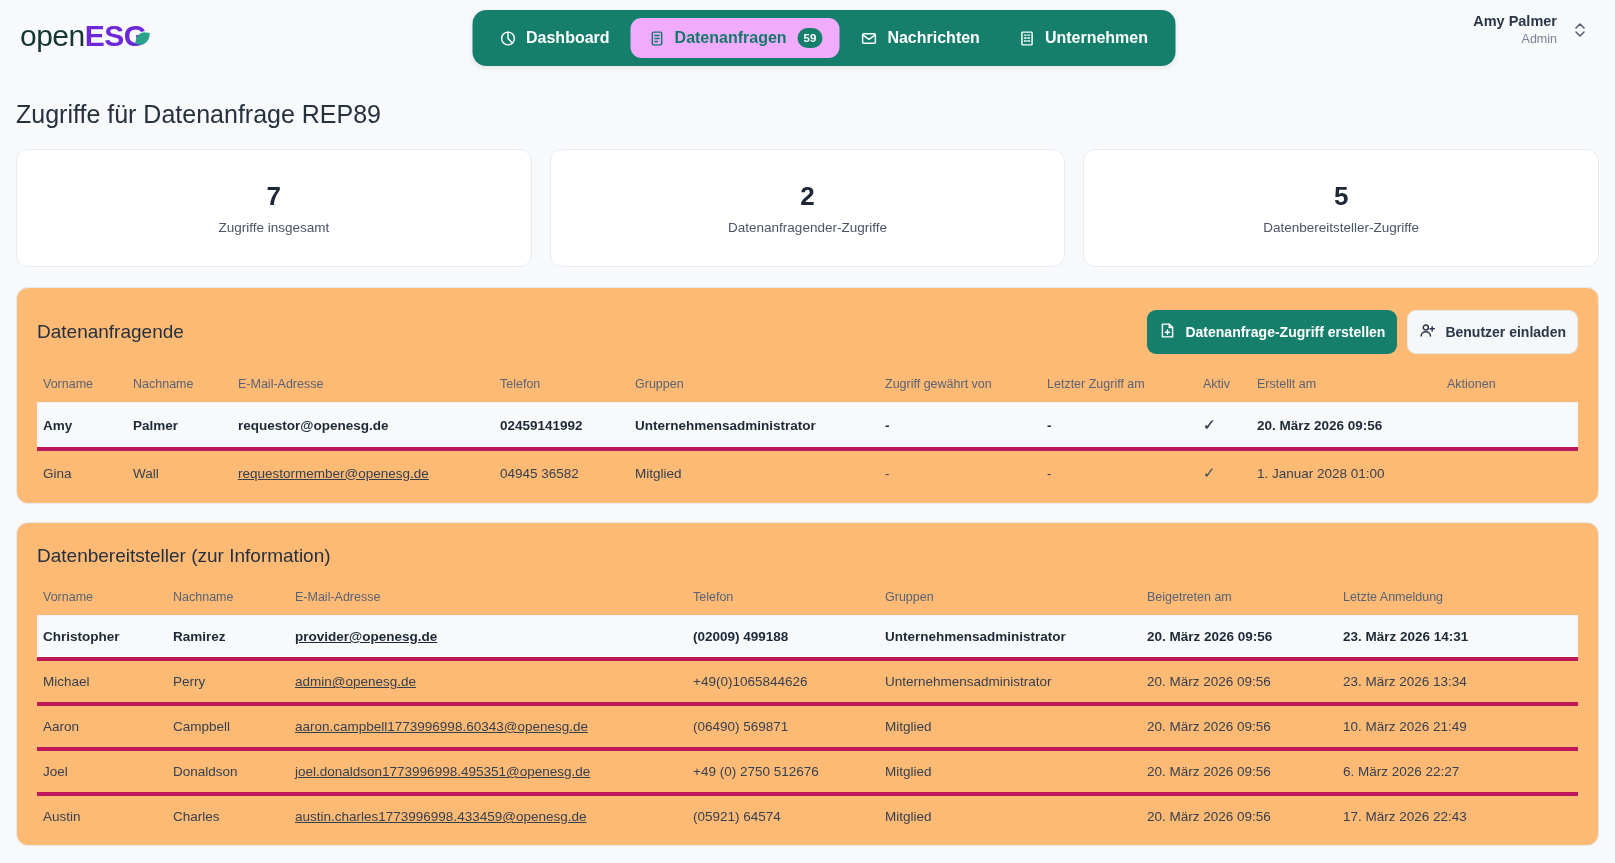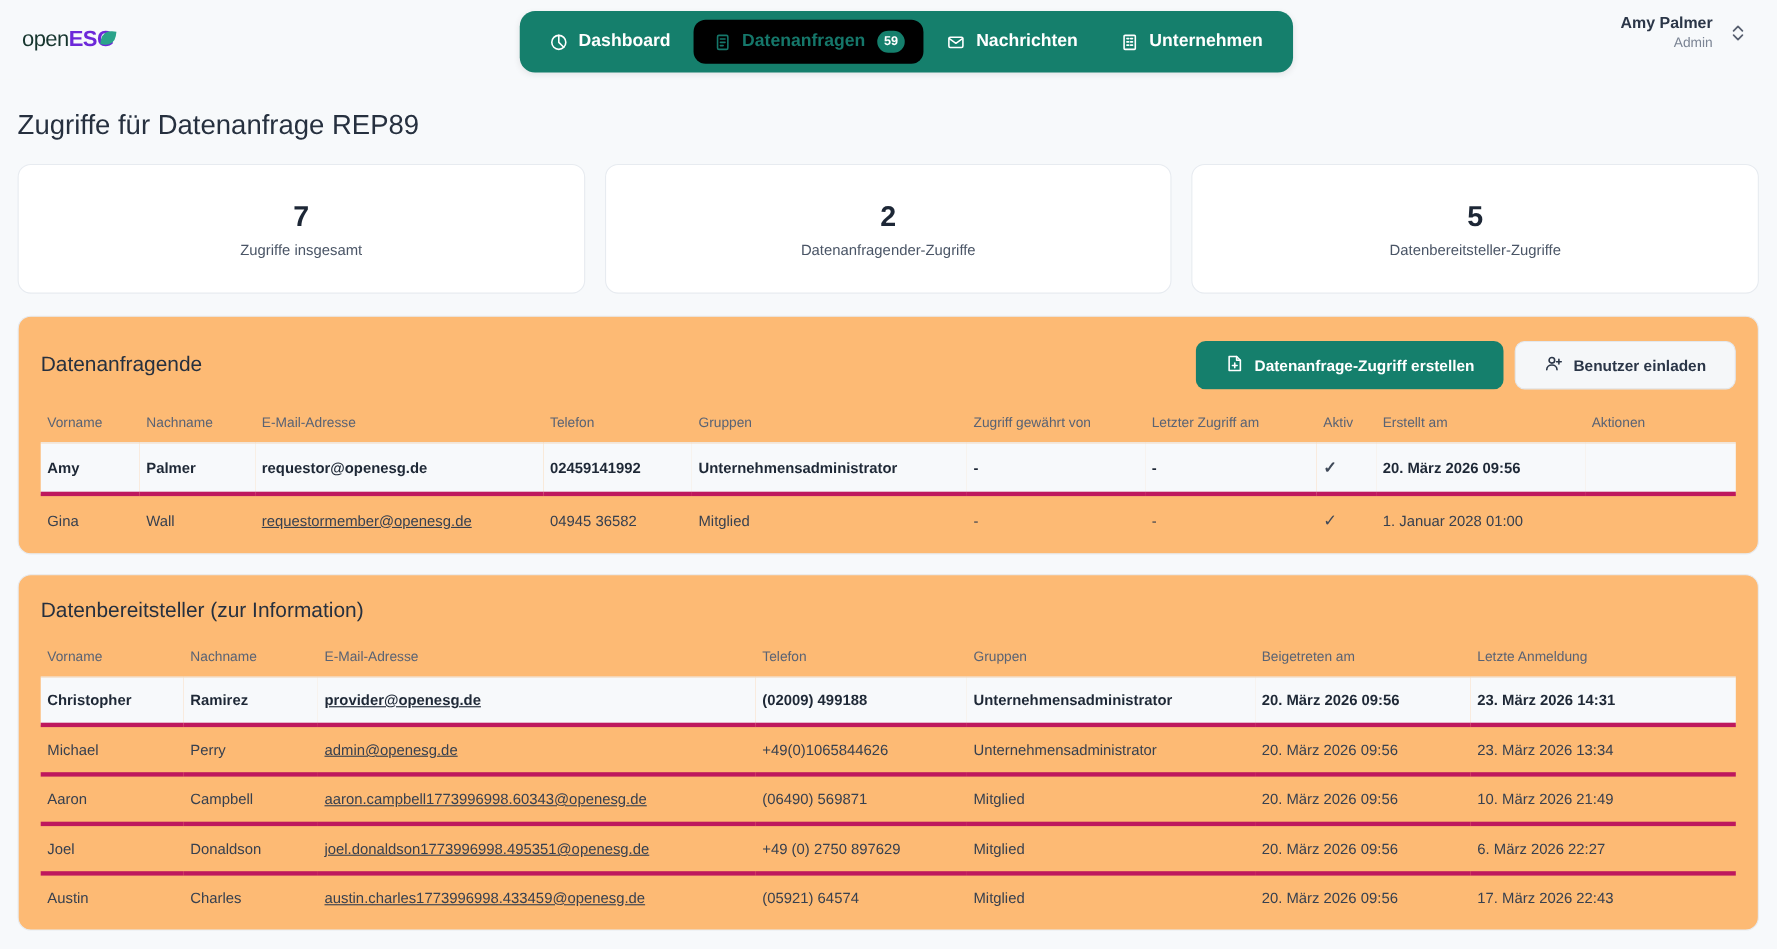--- a/index.html
+++ b/index.html
@@ -15,21 +15,21 @@
   
   .topbar {
     height: 72px;
     background: #f7f9fb;
     display: flex;
     align-items: center;
     padding: 0 20px;
     position: relative;
   }
   .logo {
-    font-size: 20px;
+    font-size: 30px;
     letter-spacing: -0.5px;
     color: #123a33;
     display: flex;
     align-items: baseline;
     font-weight: 400;
   }
   .logo .open { font-weight: 400; color: #17362f; }
   .logo .esg { font-weight: 700; color: #6d28d9; }
   .logo .leaf {
     display: inline-block;
@@ -64,21 +64,21 @@
     gap: 9px;
     padding: 10px 17px;
     border-radius: 11px;
     color: #ffffff;
     font-size: 16px;
     font-weight: 700;
     white-space: nowrap;
     cursor: pointer;
   }
   .nav-item.active {
-    background: #000000;
+    background: #f0abfc;
     color: #15776a;
   }
   .nav-item .ico { width: 18px; height: 18px; display: inline-flex; align-items: center; justify-content: center; }
   .badge {
     background: #0f6d5c;
     color: #fff;
     font-size: 11.5px;
     font-weight: 700;
     border-radius: 999px;
     min-width: 24px;
@@ -168,21 +168,21 @@
     color: #26303f;
   }
   .panel-actions { display: flex; gap: 10px; }
   .btn {
     display: inline-flex;
     align-items: center;
     gap: 9px;
     border-radius: 9px;
     font-size: 14px;
     font-weight: 700;
-    padding: 11px 26px;
+    padding: 11px 11px;
     cursor: pointer;
     border: 1px solid transparent;
     white-space: nowrap;
   }
   .btn-primary { background: #157f6c; color: #ffffff; }
   .btn-secondary { background: #f5f7f9; color: #2b3648; border-color: #e3e8ee; }
 
   
   table { width: 100%; border-collapse: collapse; }
   thead th {
@@ -425,21 +425,21 @@
             <td><span class="mail-link">aaron.campbell1773996998.60343@openesg.de</span></td>
             <td>(06490) 569871</td>
             <td>Mitglied</td>
             <td>20. März 2026 09:56</td>
             <td>10. März 2026 21:49</td>
           </tr>
           <tr class="">
             <td>Joel</td>
             <td>Donaldson</td>
             <td><span class="mail-link">joel.donaldson1773996998.495351@openesg.de</span></td>
-            <td>+49 (0) 2750 897629</td>
+            <td>+49 (0) 2750 512676</td>
             <td>Mitglied</td>
             <td>20. März 2026 09:56</td>
             <td>6. März 2026 22:27</td>
           </tr>
           <tr class="">
             <td>Austin</td>
             <td>Charles</td>
             <td><span class="mail-link">austin.charles1773996998.433459@openesg.de</span></td>
             <td>(05921) 64574</td>
             <td>Mitglied</td>

